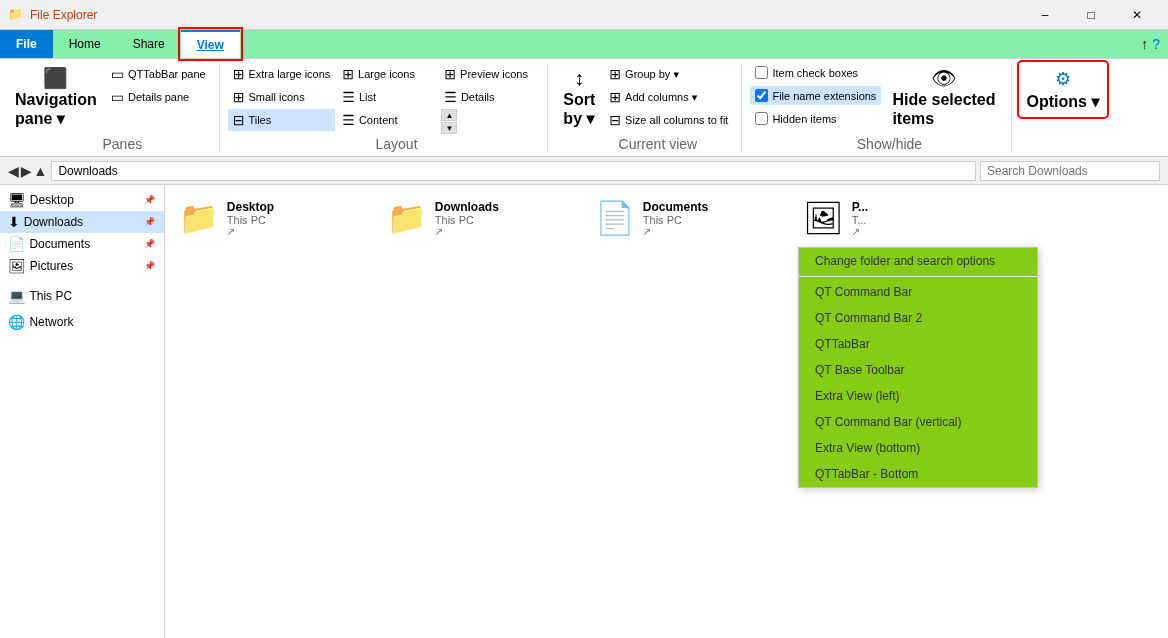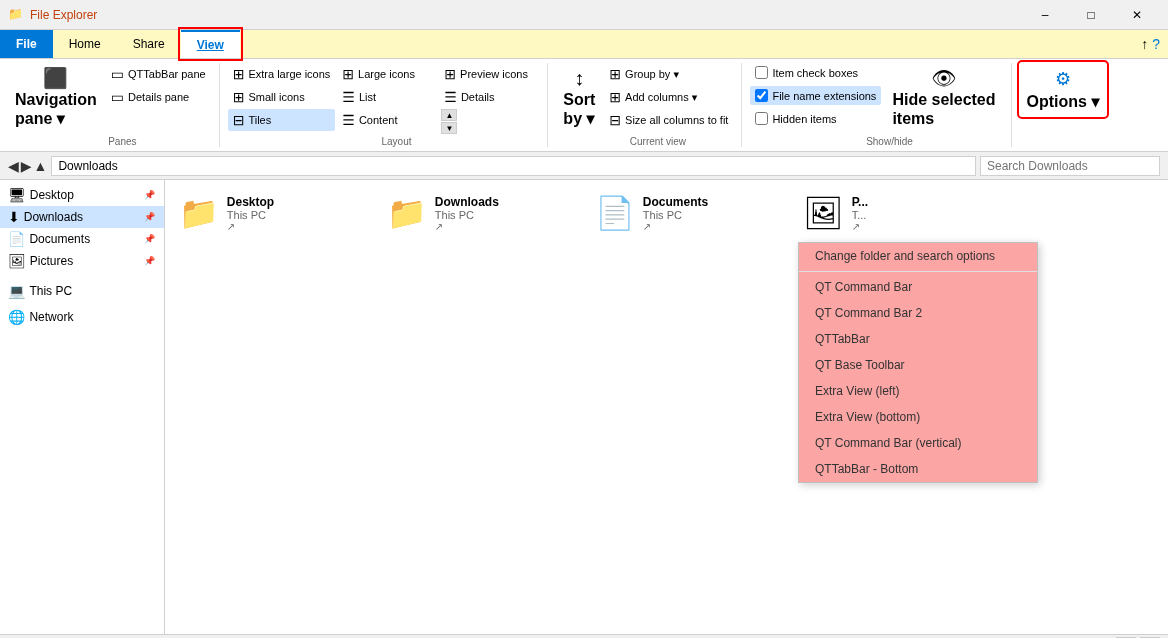--- a/index.html
+++ b/index.html
@@ -16,21 +16,21 @@
     }
     .title-bar-icon { width: 16px; height: 16px; margin-right: 6px; }
     .title-bar-text { font-size: 12px; color: #c2410c; flex: 1; }
     .title-bar-controls { display: flex; gap: 0; margin-left: auto; }
     .title-btn {
       width: 46px; height: 30px; border: none; background: transparent;
       cursor: pointer; font-size: 12px; display: flex; align-items: center; justify-content: center;
     }
 
     
-    .ribbon { background: #fef9c3; border-bottom: 1px solid #d0d0d0; }
+    .ribbon { background: #86efac; border-bottom: 1px solid #d0d0d0; }
     .ribbon-tabs { display: flex; height: 28px; }
     .ribbon-tab {
       padding: 0 16px; height: 28px; display: flex; align-items: center;
       cursor: pointer; font-size: 12px; border: none; background: transparent;
     }
     .ribbon-tab.active { background: white; color: #0078d7; border-top: 2px solid #0078d7; font-weight: 600; text-decoration: underline; }
     .ribbon-tab.file-tab { background: #0078d7; color: white; font-weight: 600; padding: 0 16px; }
 
     .ribbon-content {
       background: white;
@@ -42,21 +42,21 @@
 
     .ribbon-group {
       display: flex;
       flex-direction: column;
       align-items: center;
       padding: 0 8px;
       border-right: 1px solid #e0e0e0;
       min-width: 60px;
     }
     .ribbon-group-content { display: flex; flex: 1; align-items: flex-start; gap: 2px; flex-wrap: wrap; }
-    .ribbon-group-label { font-size: 10px; color: #666; margin-top: auto; padding-top: 2px; margin-left: 26px; }
+    .ribbon-group-label { font-size: 14px; color: #666; margin-top: auto; padding-top: 2px; margin-left: 26px; }
 
     .ribbon-btn {
       display: flex; flex-direction: column; align-items: center; justify-content: center;
       padding: 4px 6px; cursor: pointer; border: 1px solid transparent;
       background: transparent; min-width: 44px; min-height: 56px; border-radius: 2px;
       font-size: 11px; gap: 2px;
     }
 
     .ribbon-icon { font-size: 20px; line-height: 1; }
     .ribbon-label { font-size: 16px; text-align: left; line-height: 1.2; font-weight: bold; }
@@ -122,21 +122,21 @@
     .status-bar {
       height: 24px; background: #f0f0f0; border-top: 1px solid #d0d0d0;
       display: flex; align-items: center; padding: 0 8px; font-size: 11px; color: #333;
     }
 
     
     .dropdown-menu {
       position: absolute;
       top: 62px;
       right: 130px;
-      background: #fca5a5;
+      background: #84cc16;
       border: 1px solid #c0c0c0;
       box-shadow: 2px 2px 8px rgba(0,0,0,0.2);
       z-index: 100;
       min-width: 240px;
     }
     .dropdown-item {
       padding: 6px 16px; cursor: pointer; font-size: 12px; color: #333;
     }
     .dropdown-separator { border-top: 1px solid #e0e0e0; margin: 2px 0; }
 
@@ -394,22 +394,22 @@
     </div>
 
     <div class="dropdown-menu">
       <div class="dropdown-item">Change folder and search options</div>
       <div class="dropdown-separator"></div>
       <div class="dropdown-item">QT Command Bar</div>
       <div class="dropdown-item">QT Command Bar 2</div>
       <div class="dropdown-item">QTTabBar</div>
       <div class="dropdown-item">QT Base Toolbar</div>
       <div class="dropdown-item">Extra View (left)</div>
+      <div class="dropdown-item">QT Command Bar (vertical)</div>
       <div class="dropdown-item">Extra View (bottom)</div>
-      <div class="dropdown-item">QT Command Bar (vertical)</div>
       <div class="dropdown-item">QTTabBar - Bottom</div>
     </div>
   </div>
 </div>
 
 <div class="status-bar">
 
   <div style="margin-left:auto; display:flex; gap:4px;">
     <button style="background:none; border:1px solid #ccc; cursor:pointer; width:20px; height:20px;">☰</button>
     <button style="background:none; border:1px solid #ccc; cursor:pointer; width:20px; height:20px;">⊞</button>

